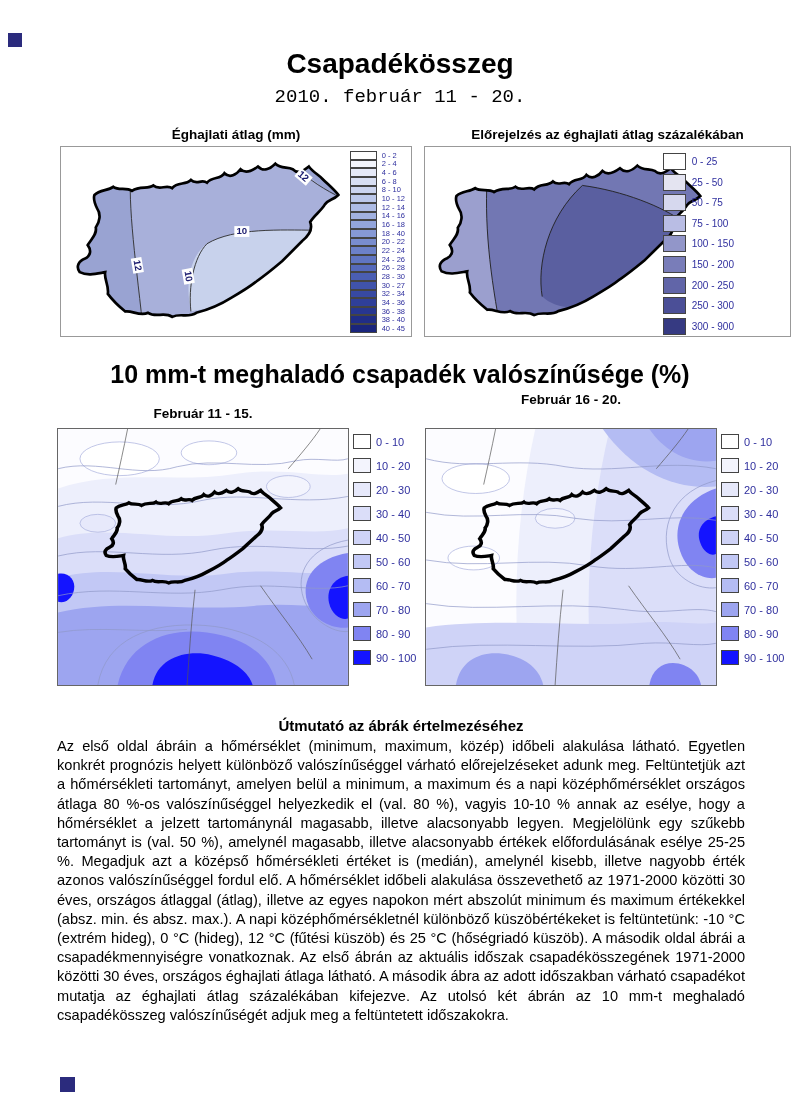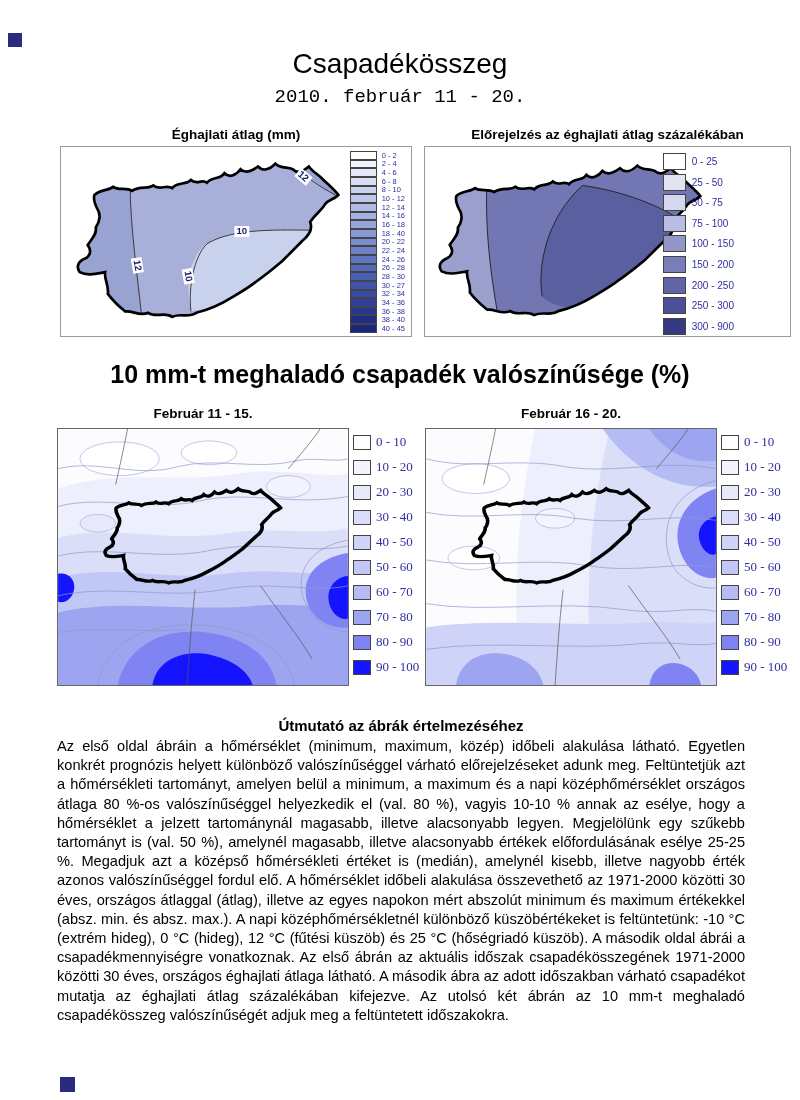--- a/index.html
+++ b/index.html
@@ -1,38 +1,38 @@
 <!DOCTYPE html>
 <html><head>
 <meta charset="utf-8">
 <style>
   html,body{margin:0;padding:0;background:#fff;}
   body{width:800px;height:1100px;position:relative;overflow:hidden;
        font-family:"Liberation Sans",sans-serif;color:#000;}
   .abs{position:absolute;}
   .corner-mark{width:14px;height:14px;background:#2B2B7D;}
-  .page-title{top:48px;left:0;width:800px;text-align:center;font-size:28px;font-weight:normal;}
+  .page-title{top:48px;left:0;width:800px;text-align:center;font-size:28px;font-weight:bold;}
   .page-subtitle{top:86px;left:0;width:800px;text-align:center;font-size:19px;font-family:Liberation Mono, monospace;}
   .map-title{font-size:13.5px;font-weight:bold;text-align:center;}
   .panel{border:1px solid #999;background:#fff;box-sizing:border-box;}
   .section-heading{top:360px;left:0;width:800px;text-align:center;font-size:25px;font-weight:bold;}
   .prob-map{border:1px solid #666;box-sizing:border-box;background:#fff;}
   
   .legend .lg-row{display:flex;align-items:center;}
   .legend .lg-sw{display:inline-block;border:1px solid #444;box-sizing:border-box;flex:0 0 auto;}
   .legend .lg-lb{color:#2F2F9E;white-space:nowrap;}
   .legend--flush .lg-row{height:8.66px;align-items:center;}
   .legend--flush .lg-sw{width:27px;height:8.66px;}
   .legend--flush .lg-lb{font-size:7.5px;padding-left:5px;}
   .legend--pct .lg-row{margin-bottom:3.6px;}
   .legend--pct .lg-sw{width:23px;height:17px;}
   .legend--pct .lg-lb{font-size:10px;padding-left:6px;}
   .legend--prob .lg-row{margin-bottom:9px;}
   .legend--prob .lg-sw{width:18px;height:15px;}
-  .legend--prob .lg-lb{font-size:13px;padding-left:5px;font-family:Liberation Serif, serif;}
+  .legend--prob .lg-lb{font-size:11px;padding-left:5px;}
   
   .guide-heading{top:717px;left:57px;width:688px;text-align:center;font-size:15px;font-weight:bold;}
   .guide-body{top:737px;left:57px;width:688px;font-size:14.6px;line-height:19.2px;text-align:justify;}
   svg text{font-family:"Liberation Sans",sans-serif;}
 </style>
 </head>
 <body>
 
 <svg width="0" height="0" style="position:absolute" aria-hidden="true">
   <defs>
@@ -301,21 +301,21 @@
     <div class="lg-row">
       <span class="lg-sw" style="background: rgb(128, 132, 242);"></span>
       <span class="lg-lb">80 - 90</span>
     </div>
     <div class="lg-row">
       <span class="lg-sw" style="background: rgb(20, 20, 255);"></span>
       <span class="lg-lb">90 - 100</span>
     </div>
   </div>
 
-<div class="abs map-title" style="left:425px;top:406px;width:292px;text-align:center;">Február 16 - 20.</div>
+<div class="abs map-title" style="left:425px;top:392px;width:292px;text-align:center;">Február 16 - 20.</div>
 <div class="abs prob-map" style="left:425px;top:428px;width:292px;height:258px;">
   <svg width="290" height="256" viewBox="0 0 292 258">
     <rect width="292" height="258" fill="#FCFCFF"></rect>
     <path d="M110,0 L292,0 L292,258 L95,258 C86,170 92,80 110,0 Z" fill="#EDEFFC"></path>
     <path d="M185,0 L292,0 L292,258 L168,258 C158,170 166,80 185,0 Z" fill="#DBDEF9"></path>
     <path d="M0,200 C70,190 150,200 220,195 C250,193 275,198 292,195 L292,258 L0,258 Z" fill="#CFD3F7"></path>
     <path d="M178,0 L292,0 L292,58 C250,62 208,42 178,0 Z" fill="#B4BCF3"></path>
     <path d="M225,0 L292,0 L292,32 C264,36 240,22 225,0 Z" fill="#9DA5F0"></path>
     <path d="M292,60 C262,70 248,95 255,120 C262,145 280,152 292,150 Z" fill="#8084F2"></path>
     <path d="M292,88 C278,92 272,102 276,114 C280,126 288,128 292,126 Z" fill="#1414FF"></path>

